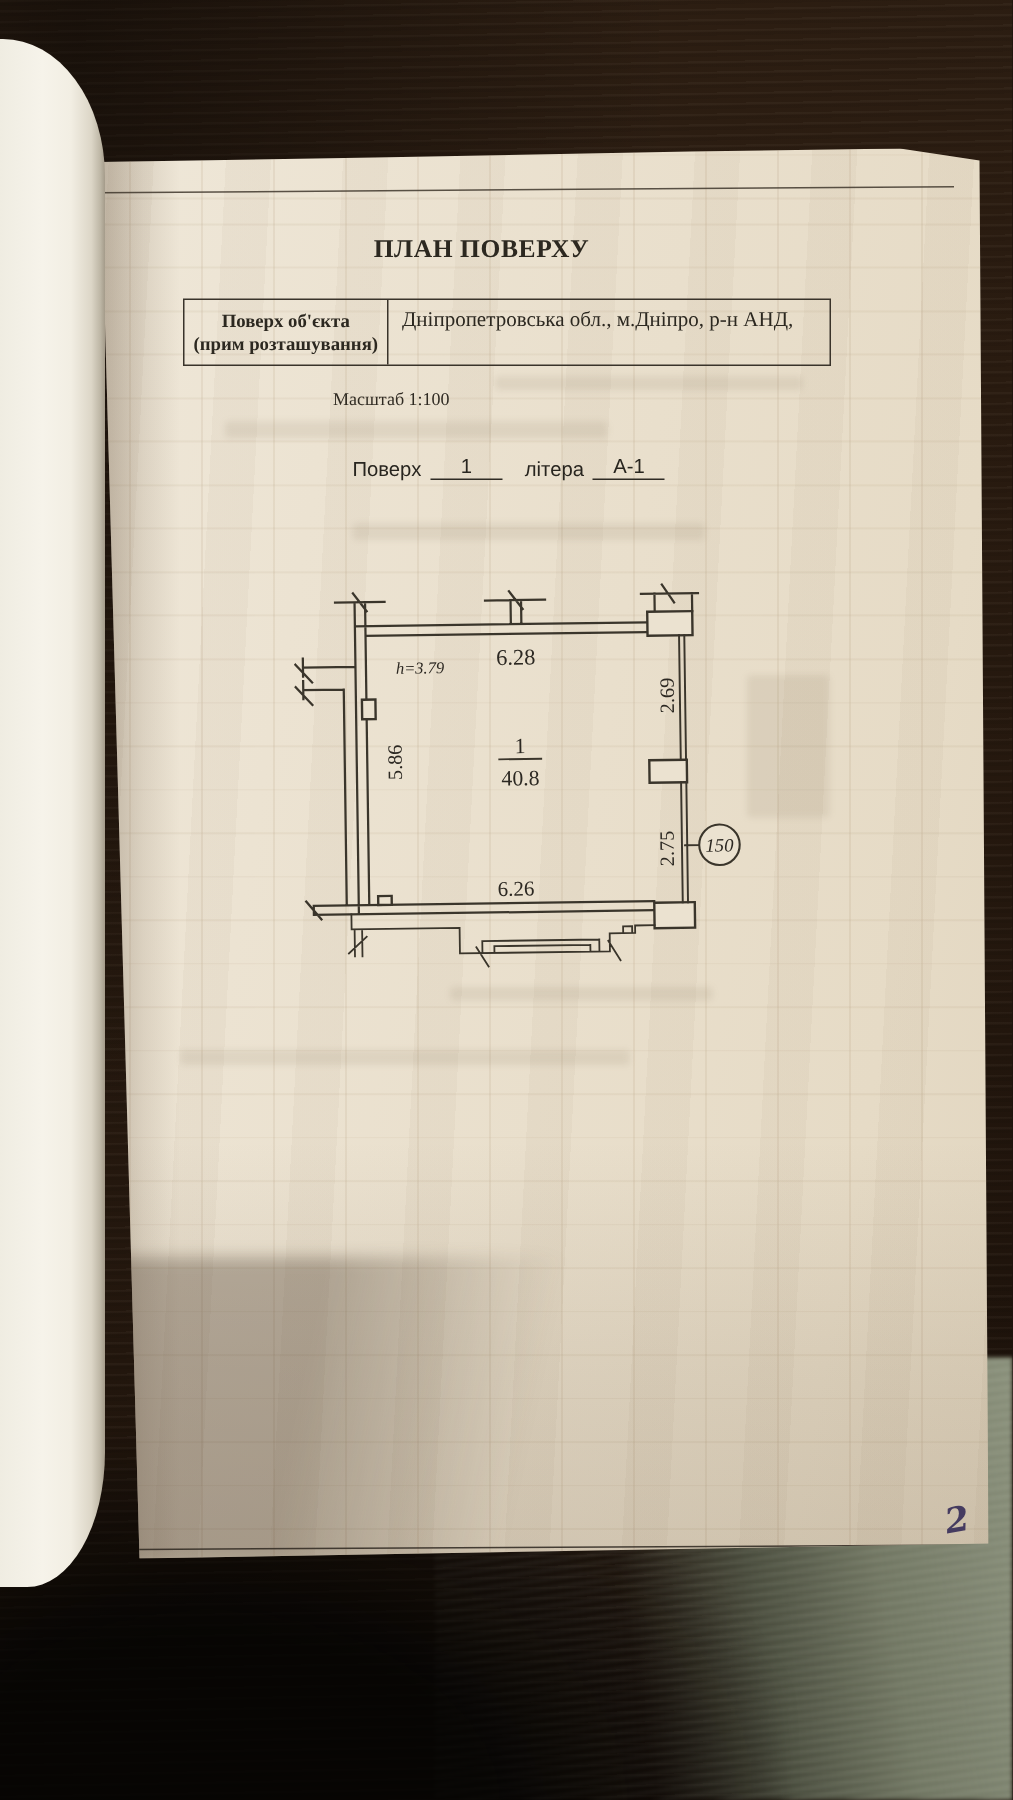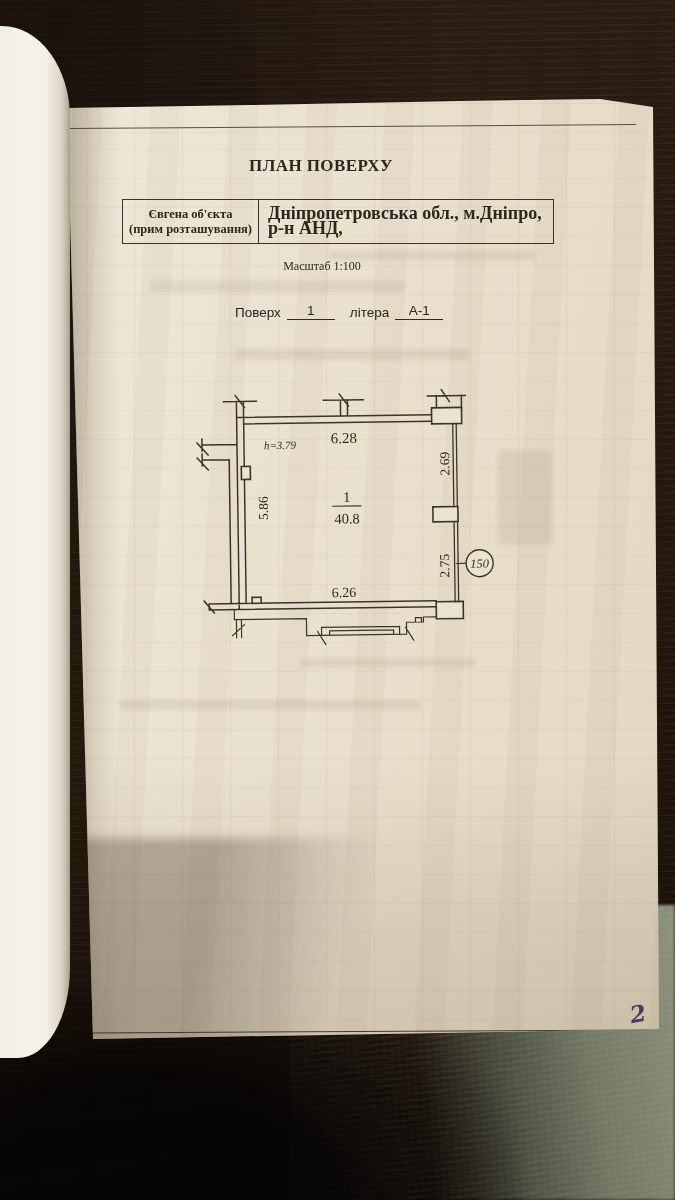--- a/index.html
+++ b/index.html
@@ -69,22 +69,22 @@
     font-size:17px;font-weight:bold;letter-spacing:.4px;color:#2c2820;
   }
   .addr-table{
     position:absolute;left:122px;top:199px;width:432px;height:45px;
     border:1.6px solid #39332a;display:flex;color:#2c2820;box-sizing:border-box;
   }
   .addr-label{
     width:136px;border-right:1.6px solid #39332a;text-align:center;
     font-size:12.5px;font-weight:bold;line-height:14.5px;padding-top:7px;box-sizing:border-box;
   }
-  .addr-value{flex:1;font-size:18px;font-weight:bold;line-height:15px;padding:6px 0 0 9px;}
-  .scale-label{position:absolute;left:222px;top:259px;width:200px;text-align:center;font-size:12px;color:#2f2a22;}
+  .addr-value{flex:1;font-size:14px;font-weight:normal;line-height:15px;padding:6px 0 0 9px;}
+  .scale-label{position:absolute;left:222px;top:259px;width:200px;font-size:12px;color:#2f2a22;}
   .floor-row{
     position:absolute;left:235px;top:303px;display:flex;align-items:flex-end;
     font-family:Liberation Sans, sans-serif;font-size:13.5px;color:#28251f;
   }
   .floor-row .lbl2{margin-left:15px;}
   .uline{
     display:inline-block;width:48px;margin-left:6px;text-align:center;
     border-bottom:1.4px solid #2f2b24;padding-bottom:1px;
   }
   .plan-svg{position:absolute;left:195px;top:385px;transform:rotate(-0.8deg);}
@@ -128,21 +128,21 @@
   <div class="smudge s4"></div>
   <div class="smudge s5"></div>
   <div class="smudge s6"></div>
 
   <div class="top-rule"></div>
 
   <div class="doc-title">ПЛАН ПОВЕРХУ</div>
 
   <div class="addr-table">
     <div class="addr-label">
-      <div>Євгена об'єкта</div>
+      <div>Поверх об'єкта</div>
       <div>(прим розташування)</div>
     </div>
     <div class="addr-value">
       <div>Дніпропетровська обл., м.Дніпро, р-н АНД,</div>
     </div>
   </div>
 
   <div class="scale-label">Масштаб 1:100</div>
 
   <div class="floor-row">

